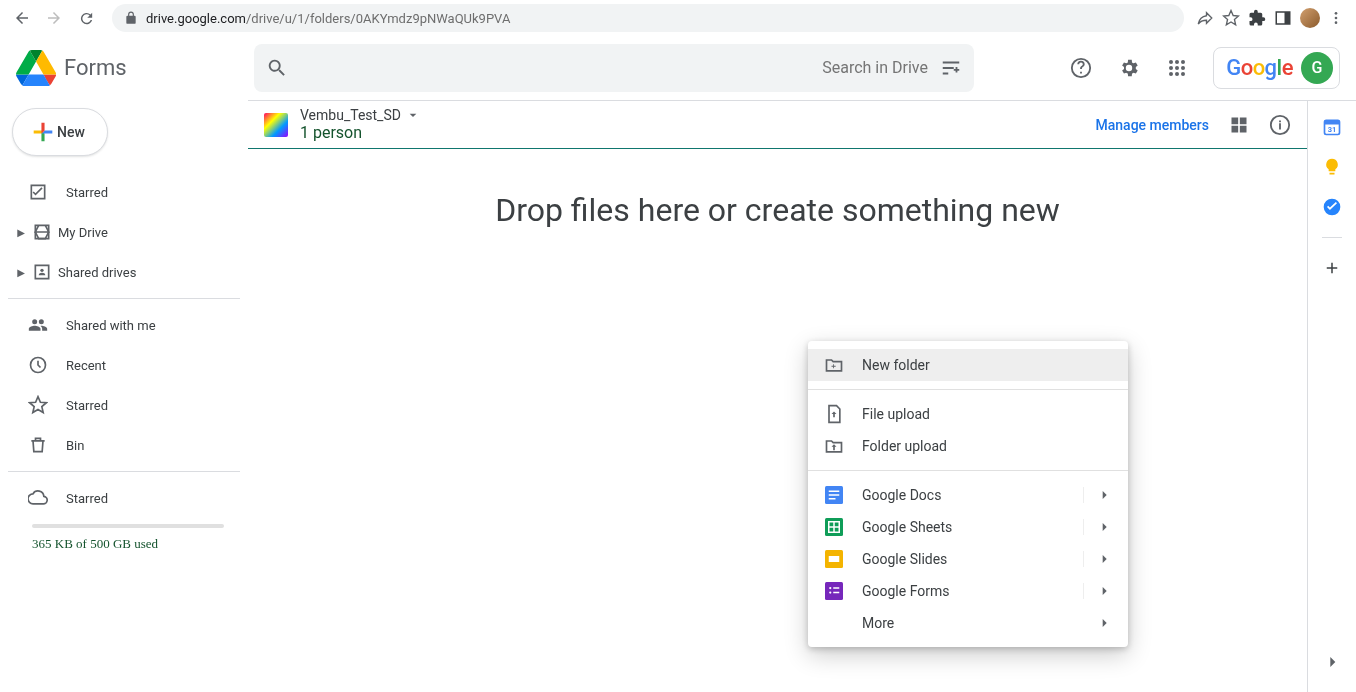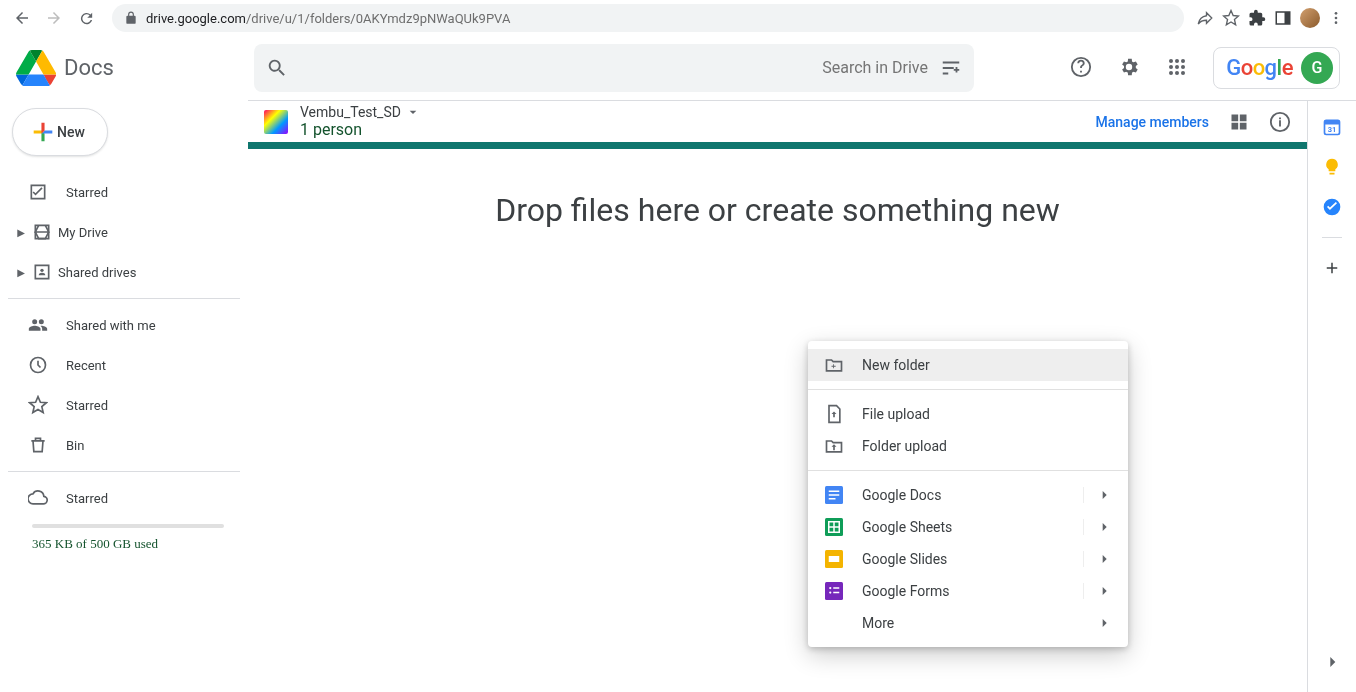--- a/index.html
+++ b/index.html
@@ -17,21 +17,21 @@
 .chrome-right { display: flex; align-items: center; gap: 8px; padding-right: 4px; }
 .avatar-img { width: 20px; height: 20px; border-radius: 50%; background: linear-gradient(135deg,#d2a070,#8b5a2b); }
 .dots-v { width: 16px; height: 16px; color:#5f6368;}
 
 
 .app-header { height: 64px; display: flex; align-items: center; padding: 0 16px; border-bottom: 1px solid #fff; }
 .logo-wrap { display: flex; align-items: center; gap: 8px; width: 238px; }
 .app-name { font-size: 22px; color: #5f6368; }
 .search-bar { flex: 0 0 720px; height: 48px; background: #f1f3f4; border-radius: 8px; display: flex; align-items: center; padding: 0 12px; gap: 12px; }
 .search-input { flex: 1; border: none; background: transparent; outline: none; font-size: 16px; color: #5f6368; text-align: right; }
-.header-right { margin-left: auto; display: flex; align-items: flex-start; gap: 8px; }
+.header-right { margin-left: auto; display: flex; align-items: center; gap: 8px; }
 .hicon { width: 40px; height: 40px; display: flex; align-items: center; justify-content: center; border-radius: 50%; color: #5f6368; }
 .google-logo-box { display: flex; align-items: center; gap: 8px; border: 1px solid #dadce0; border-radius: 8px; padding: 4px 6px 4px 12px; margin-left: 8px;}
 .google-text { font-size: 22px; font-weight: 500; letter-spacing: -0.5px;}
 .account-badge { width: 32px; height: 32px; border-radius: 50%; background: #34a853; color: #fff; display: flex; align-items: center; justify-content: center; font-weight: 500; font-size: 16px;}
 
 
 .body-row { display: flex; height: calc(100% - 100px); }
 .sidebar { width: 248px; padding: 8px 0 0 8px; position: relative; }
 .new-btn { display: inline-flex; align-items: center; gap: 0; background: #fff; border: 1px solid #dadce0; border-radius: 24px; padding: 0 22px 0 16px; height: 48px; box-shadow: 0 1px 2px rgba(60,64,67,0.15); margin-bottom: 16px; margin-left: 4px;}
 .new-btn span { font-size: 14px; font-weight: 500; color: #3c4043; }
@@ -40,21 +40,21 @@
 .nav-item.indent { padding-left: 8px; gap: 6px; }
 .nav-item .label { font-size: 13px; color: #3c4043; }
 .divider { height: 1px; background: #dadce0; margin: 6px 8px 6px 0; }
 .storage-bar { margin: 6px 24px 8px 24px; height: 4px; background: #e0e0e0; border-radius: 2px;}
 .storage-text { padding-left: 24px; font-size: 13px; color: #14532d; font-family: Liberation Serif, serif; }
 .tri { width: 10px; display: inline-flex; justify-content: center; color:#5f6368; font-size: 10px;}
 
 
 .main { flex: 1; border-left: 0; border-top: 1px solid #dadce0; position: relative; display: flex;}
 .main-inner { flex:1; position: relative; border-right: 1px solid #dadce0;}
-.crumb-row { height: 48px; display: flex; align-items: center; padding: 0 16px; border-bottom: 7px solid #0f766e; gap: 12px;}
+.crumb-row { height: 48px; display: flex; align-items: center; padding: 0 16px; border-bottom: 1px solid #0f766e; gap: 12px;}
 .crumb-icon { width: 24px; height: 24px; background: linear-gradient(135deg,#f06,#ff0,#09f,#90f); border-radius: 2px;}
 .crumb-texts { display:flex; flex-direction:column; line-height:1.2;}
 .crumb-title-row { display: flex; align-items: center; gap: 4px;}
 .crumb-title { font-size: 14px; color: #3c4043;}
 .crumb-sub { font-size: 16px; color: #14532d;}
 .crumb-right { margin-left:auto; display:flex; align-items:center; gap: 20px;}
 .link-manage { color: #1a73e8; font-size: 14px; font-weight:500;}
 .empty-msg { position:absolute; top: 90px; left:0; right:0; text-align:center; font-size: 32px; color:#3c4043; font-weight:400;}
 
 
@@ -125,21 +125,21 @@
 <div class="app-header">
   <div class="logo-wrap">
     <svg width="40" height="40" viewBox="0 0 87 78">
         <path fill="#0066da" d="M6.6 66.85l3.85 6.65c.8 1.4 1.95 2.5 3.3 3.3L27.5 53H0c0 1.55.4 3.1 1.2 4.5z"></path>
         <path fill="#00ac47" d="M43.65 25L29.9 1.2c-1.35.8-2.5 1.9-3.3 3.3L1.2 48.5C.4 49.9 0 51.45 0 53h27.5z"></path>
         <path fill="#ea4335" d="M73.55 76.8c1.35-.8 2.5-1.9 3.3-3.3l1.6-2.75 7.65-13.25c.8-1.4 1.2-2.95 1.2-4.5h-27.5l5.85 11.5z"></path>
         <path fill="#00832d" d="M43.65 25L57.4 1.2C56.05.4 54.5 0 52.95 0h-18.6c-1.55 0-3.1.45-4.45 1.2z"></path>
         <path fill="#2684fc" d="M59.8 53H27.5L13.75 76.8c1.35.8 2.9 1.2 4.45 1.2h50.9c1.55 0 3.1-.45 4.45-1.2z"></path>
         <path fill="#ffba00" d="M73.4 26.5L60.7 4.5c-.8-1.4-1.95-2.5-3.3-3.3L43.65 25 59.8 53h27.45c0-1.55-.4-3.1-1.2-4.5z"></path>
       </svg>
-    <span class="app-name">Docs</span>
+    <span class="app-name">Forms</span>
   </div>
   <div class="search-bar">
     <svg width="22" height="22" viewBox="0 0 24 24">
         <path fill="#5f6368" d="M15.5 14h-.79l-.28-.27a6.5 6.5 0 1 0-.7.7l.27.28v.79l5 5L20.5 19zm-6 0a4.5 4.5 0 1 1 0-9 4.5 4.5 0 0 1 0 9z"></path>
       </svg>
     <input class="search-input" placeholder="Search in Drive" style="">
     <svg width="22" height="22" viewBox="0 0 24 24">
         <path fill="#5f6368" d="M3 17h6v2H3zm0-6h12v2H3zm0-6h18v2H3zm16 12v-2h2v-2h-2v-2h-2v2h-2v2h2v2z"></path>
       </svg>
   </div>

